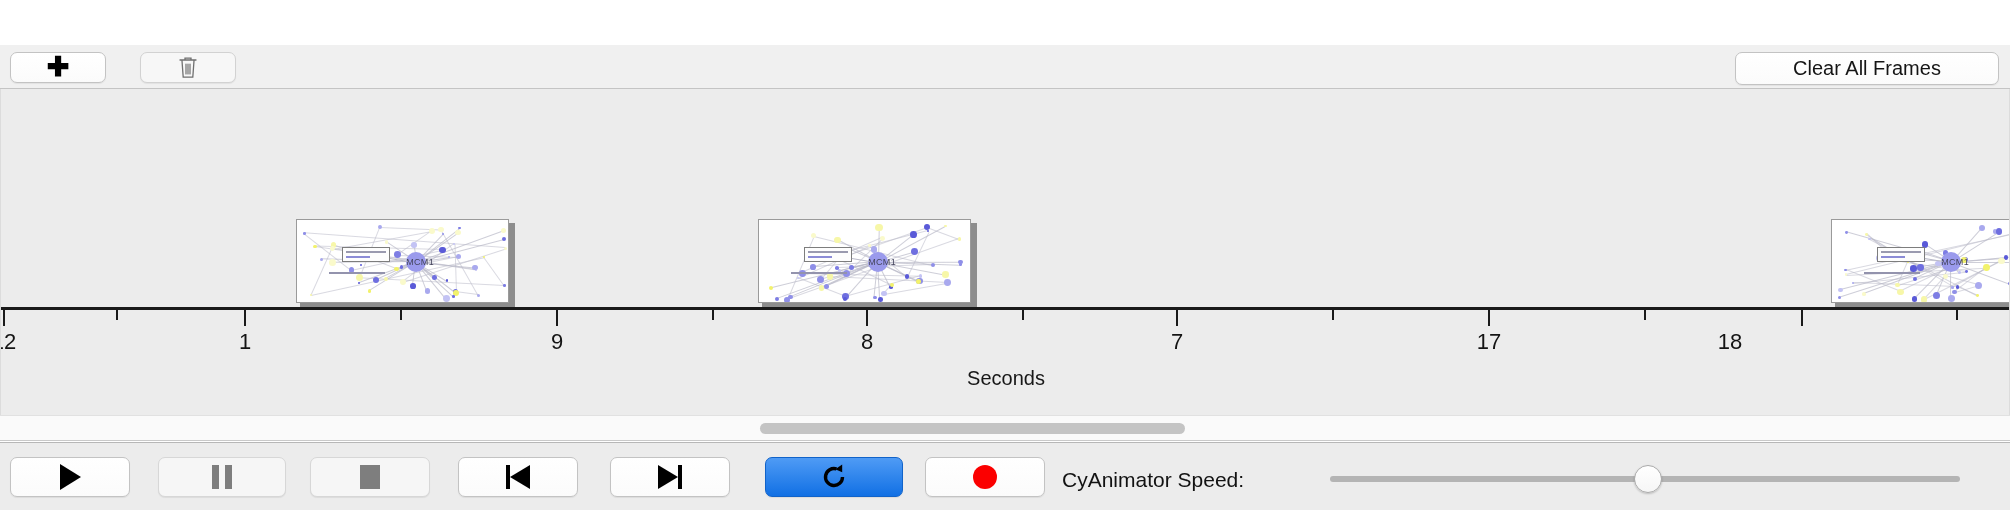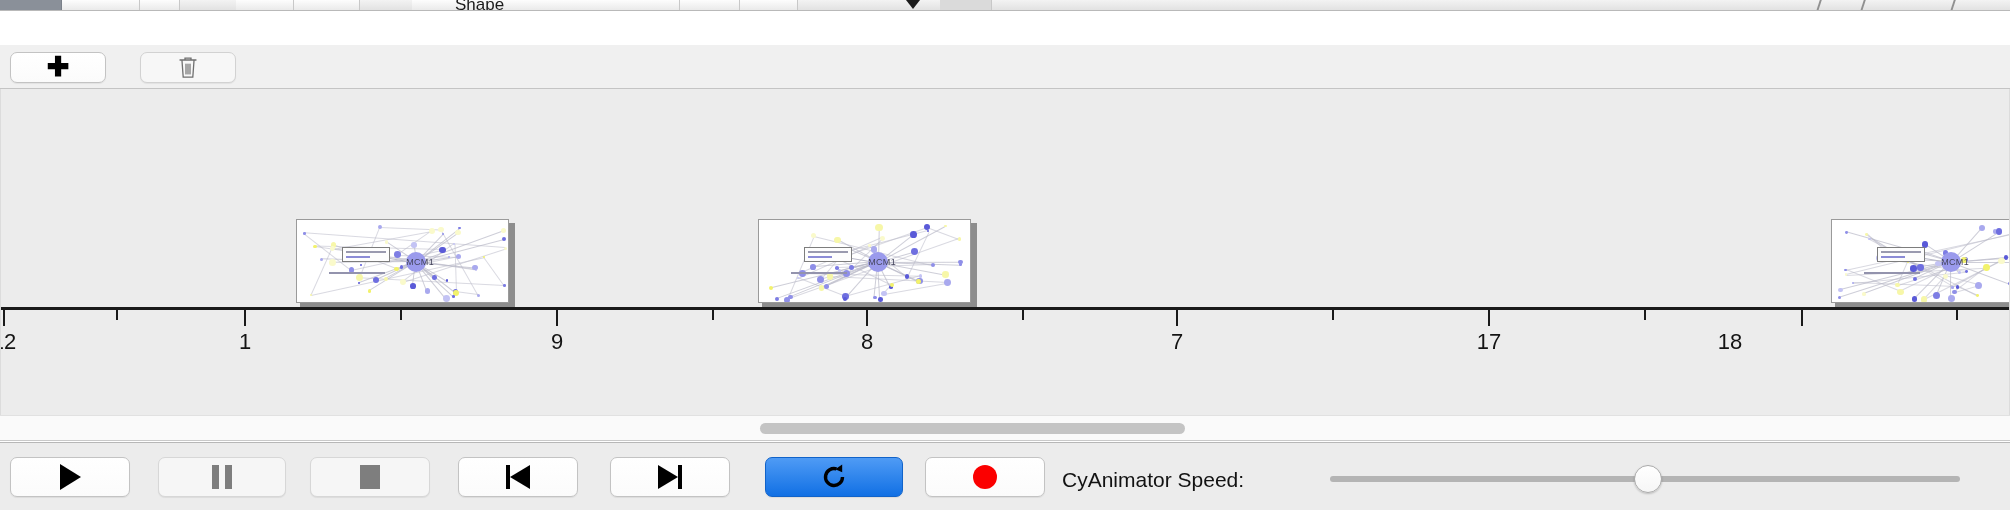--- a/index.html
+++ b/index.html
@@ -204,47 +204,34 @@
     background: linear-gradient(#ffffff, #f6f6f6);
     border: 1px solid #aaaaaa;
     box-shadow: 0 1px 2px rgba(0,0,0,0.2);
   }
 </style>
 </head>
 <body>
 
 <div id="app">
 
-  <div class="bg-window">
-    <div class="bg-seg bg-dark" style="left:0;width:62px;"></div>
-    <div class="bg-seg" style="left:62px;width:78px;"></div>
-    <div class="bg-seg" style="left:140px;width:40px;"></div>
-    <div class="bg-seg" style="left:236px;width:58px;"></div>
-    <div class="bg-seg" style="left:294px;width:66px;"></div>
-    <div class="bg-seg" style="left:412px;width:268px;"></div>
-    <div class="bg-seg" style="left:680px;width:60px;"></div>
-    <div class="bg-seg" style="left:740px;width:58px;"></div>
-    <div class="bg-tri" style="left:906px;"></div>
-    <div class="bg-seg" style="left:940px;width:52px;background:#dadada;"></div>
-    <div class="bg-slash" style="left:1818px;"></div>
-    <div class="bg-slash" style="left:1862px;"></div>
-    <div class="bg-slash" style="left:1952px;"></div>
-    <div class="bg-text" style="left:455px;">Shape</div>
-  </div>
 
 
   <div class="toolbar">
     <div class="btn" id="add-frame-btn">
       <span class="plus-icon">✚</span>
     </div>
     <div class="btn btn-flat" id="delete-frame-btn">
       <svg class="trash-icon" viewBox="0 0 20 23">
         <path d="M2 4 H18 M7 4 V2.2 H13 V4 M4 4.8 L5.2 21.2 H14.8 L16 4.8" fill="none" stroke="#6f6f6f" stroke-width="1.3" stroke-linecap="round"></path>
         <path d="M8 8 V18 M10 8 V18 M12 8 V18" fill="none" stroke="#6f6f6f" stroke-width="1.2" stroke-linecap="round"></path>
       </svg>
+    </div>
+    <div class="btn" id="clear-all-btn">
+      <span>Clear All Frames</span>
     </div>
   </div>
 
   <div class="timeline-panel">
 
     <div id="frames-host">
         <div class="frame" style="left: 295px; top: 130px;">
           <div class="frame-shadow"></div>
           <div class="frame-img">
             <div class="edge" style="left: 119.28px; top: 42px; width: 36.1574px; opacity: 0.7; transform: rotate(-2.55608rad);"></div>
@@ -575,20 +562,21 @@
         <div class="tick tick-major" style="left: 1800px;"></div>
         <div class="tick-label" style="left: 1688px; width: 82px;">18</div>
         <div class="tick tick-minor" style="left: 115px;"></div>
         <div class="tick tick-minor" style="left: 399px;"></div>
         <div class="tick tick-minor" style="left: 711px;"></div>
         <div class="tick tick-minor" style="left: 1021px;"></div>
         <div class="tick tick-minor" style="left: 1331px;"></div>
         <div class="tick tick-minor" style="left: 1643px;"></div>
         <div class="tick tick-minor" style="left: 1955px;"></div>
       </div>
+    <div class="axis-title">Seconds</div>
   </div>
 
   <div class="scroll-track">
     <div class="scroll-thumb"></div>
   </div>
 
   <div class="controlbar">
 
     <div class="ctl" id="play-btn">
       <span class="icon-play"></span>

